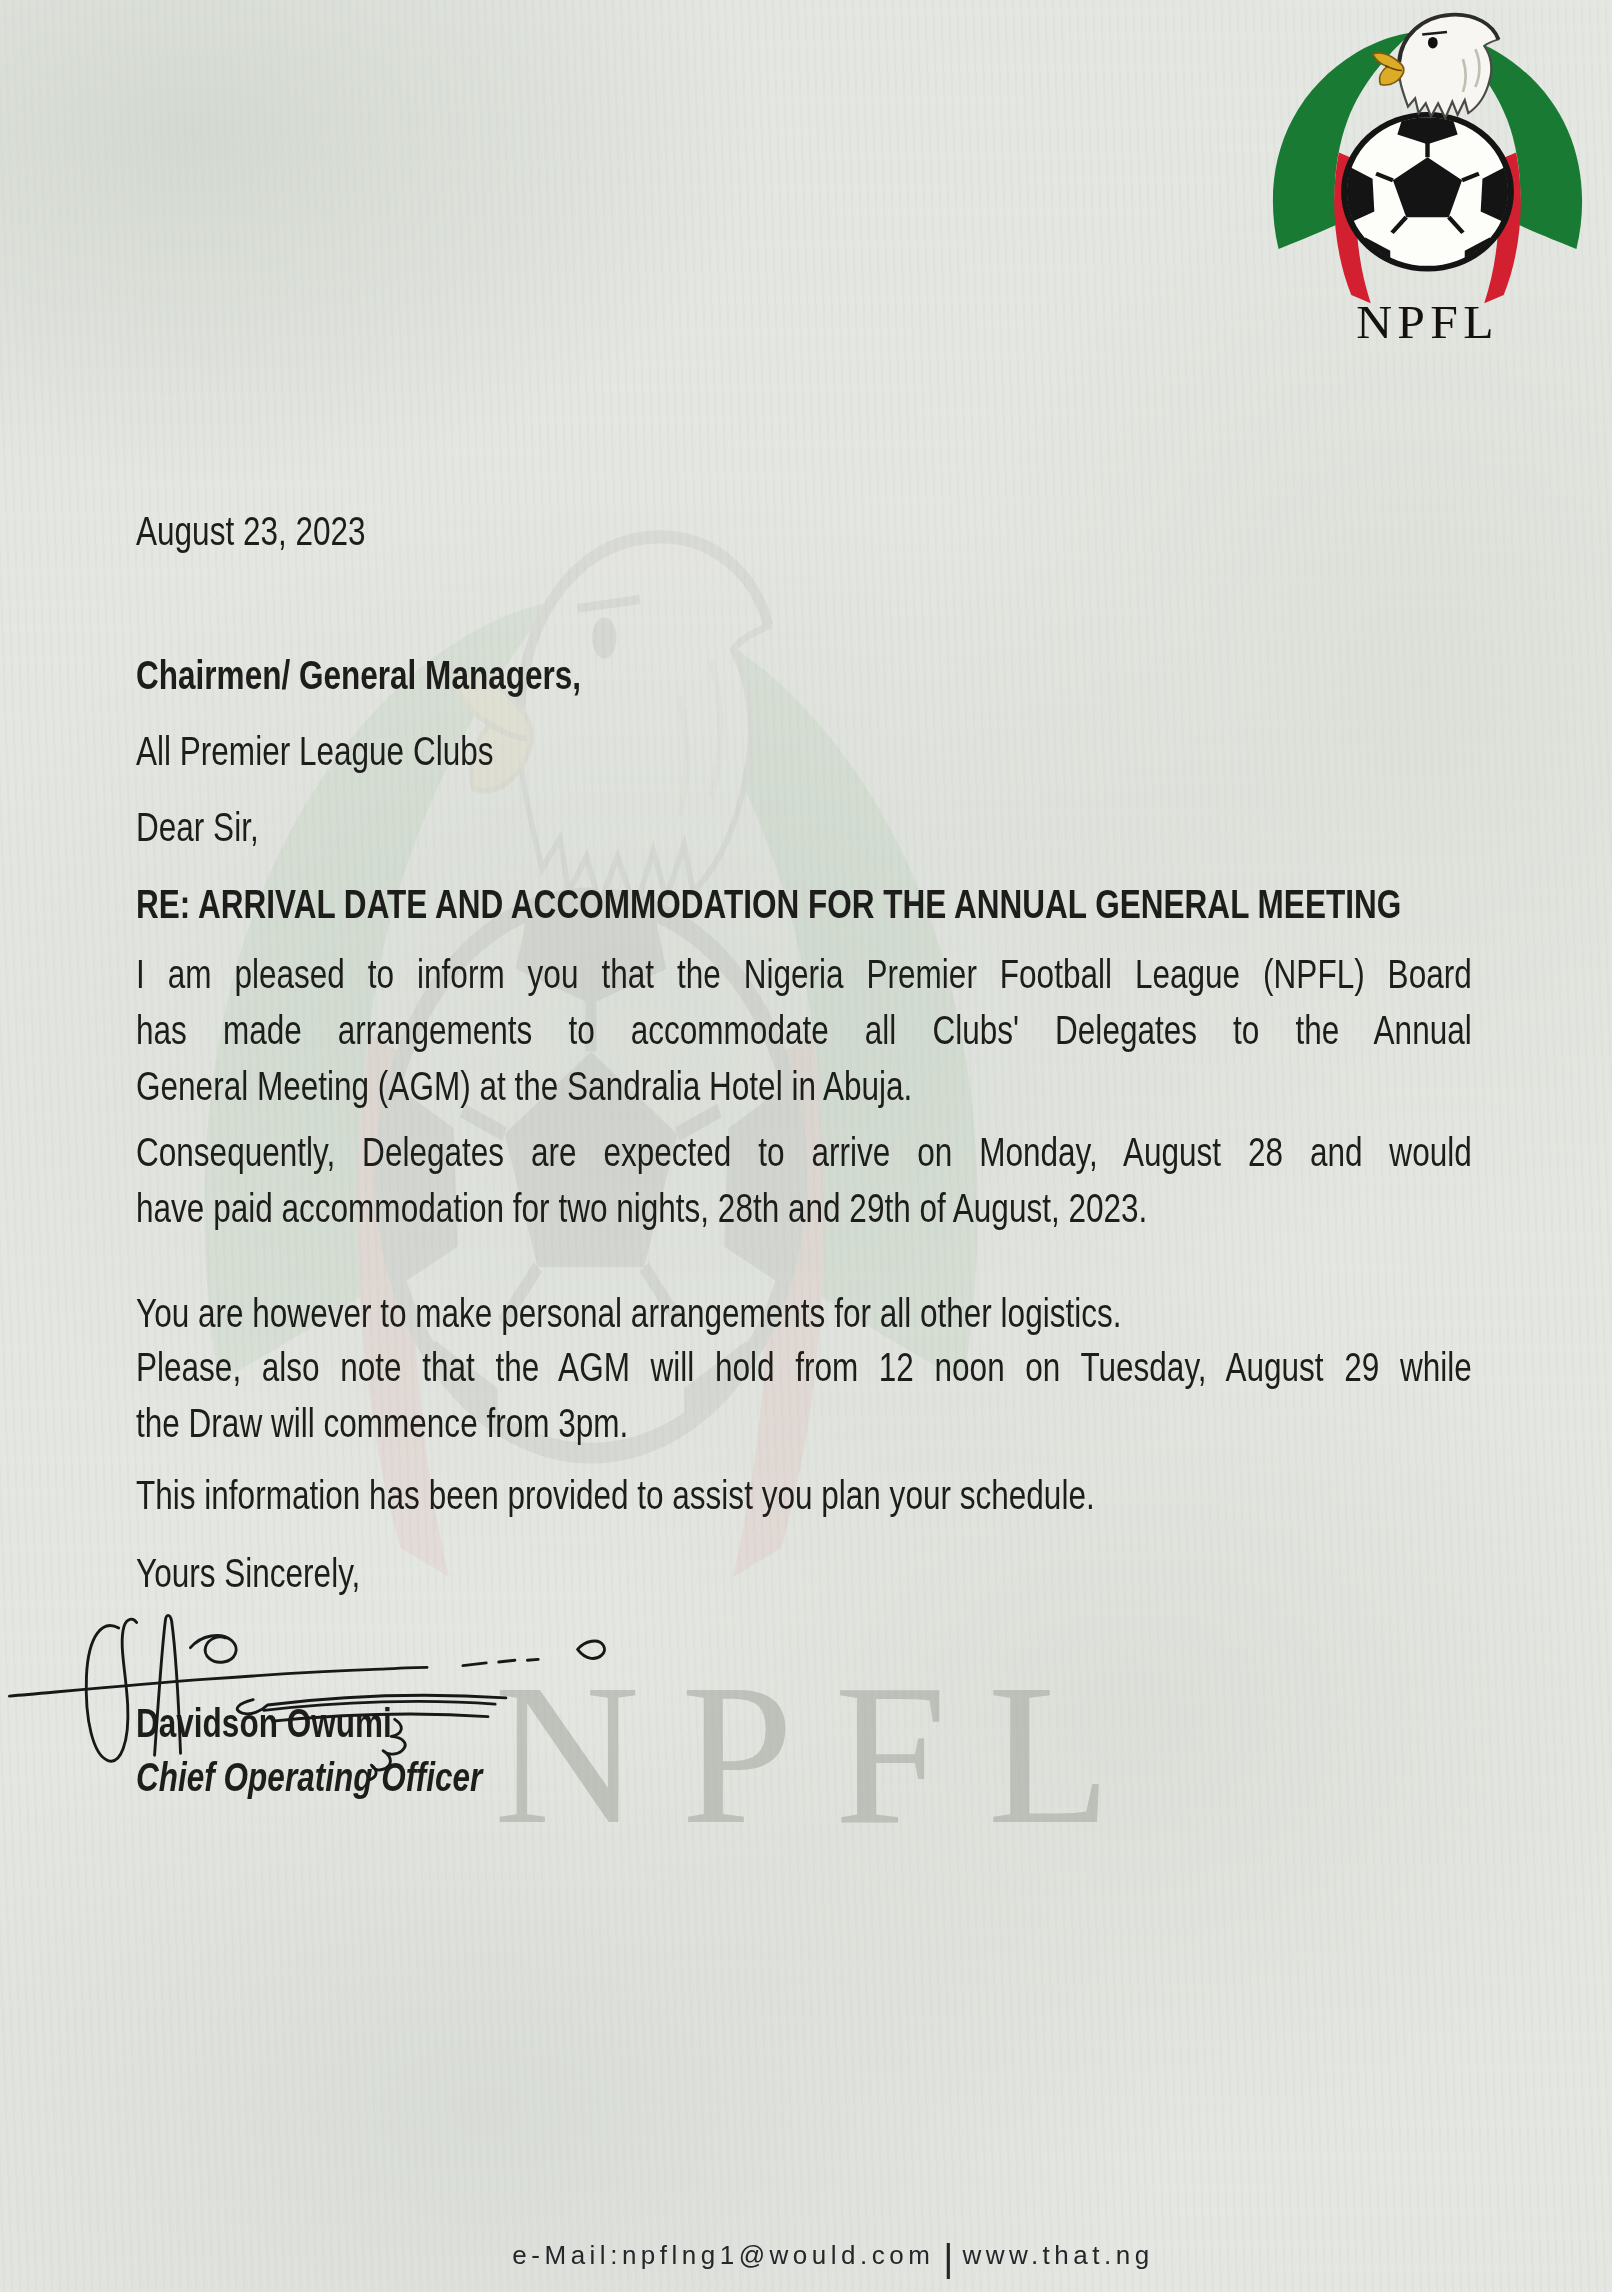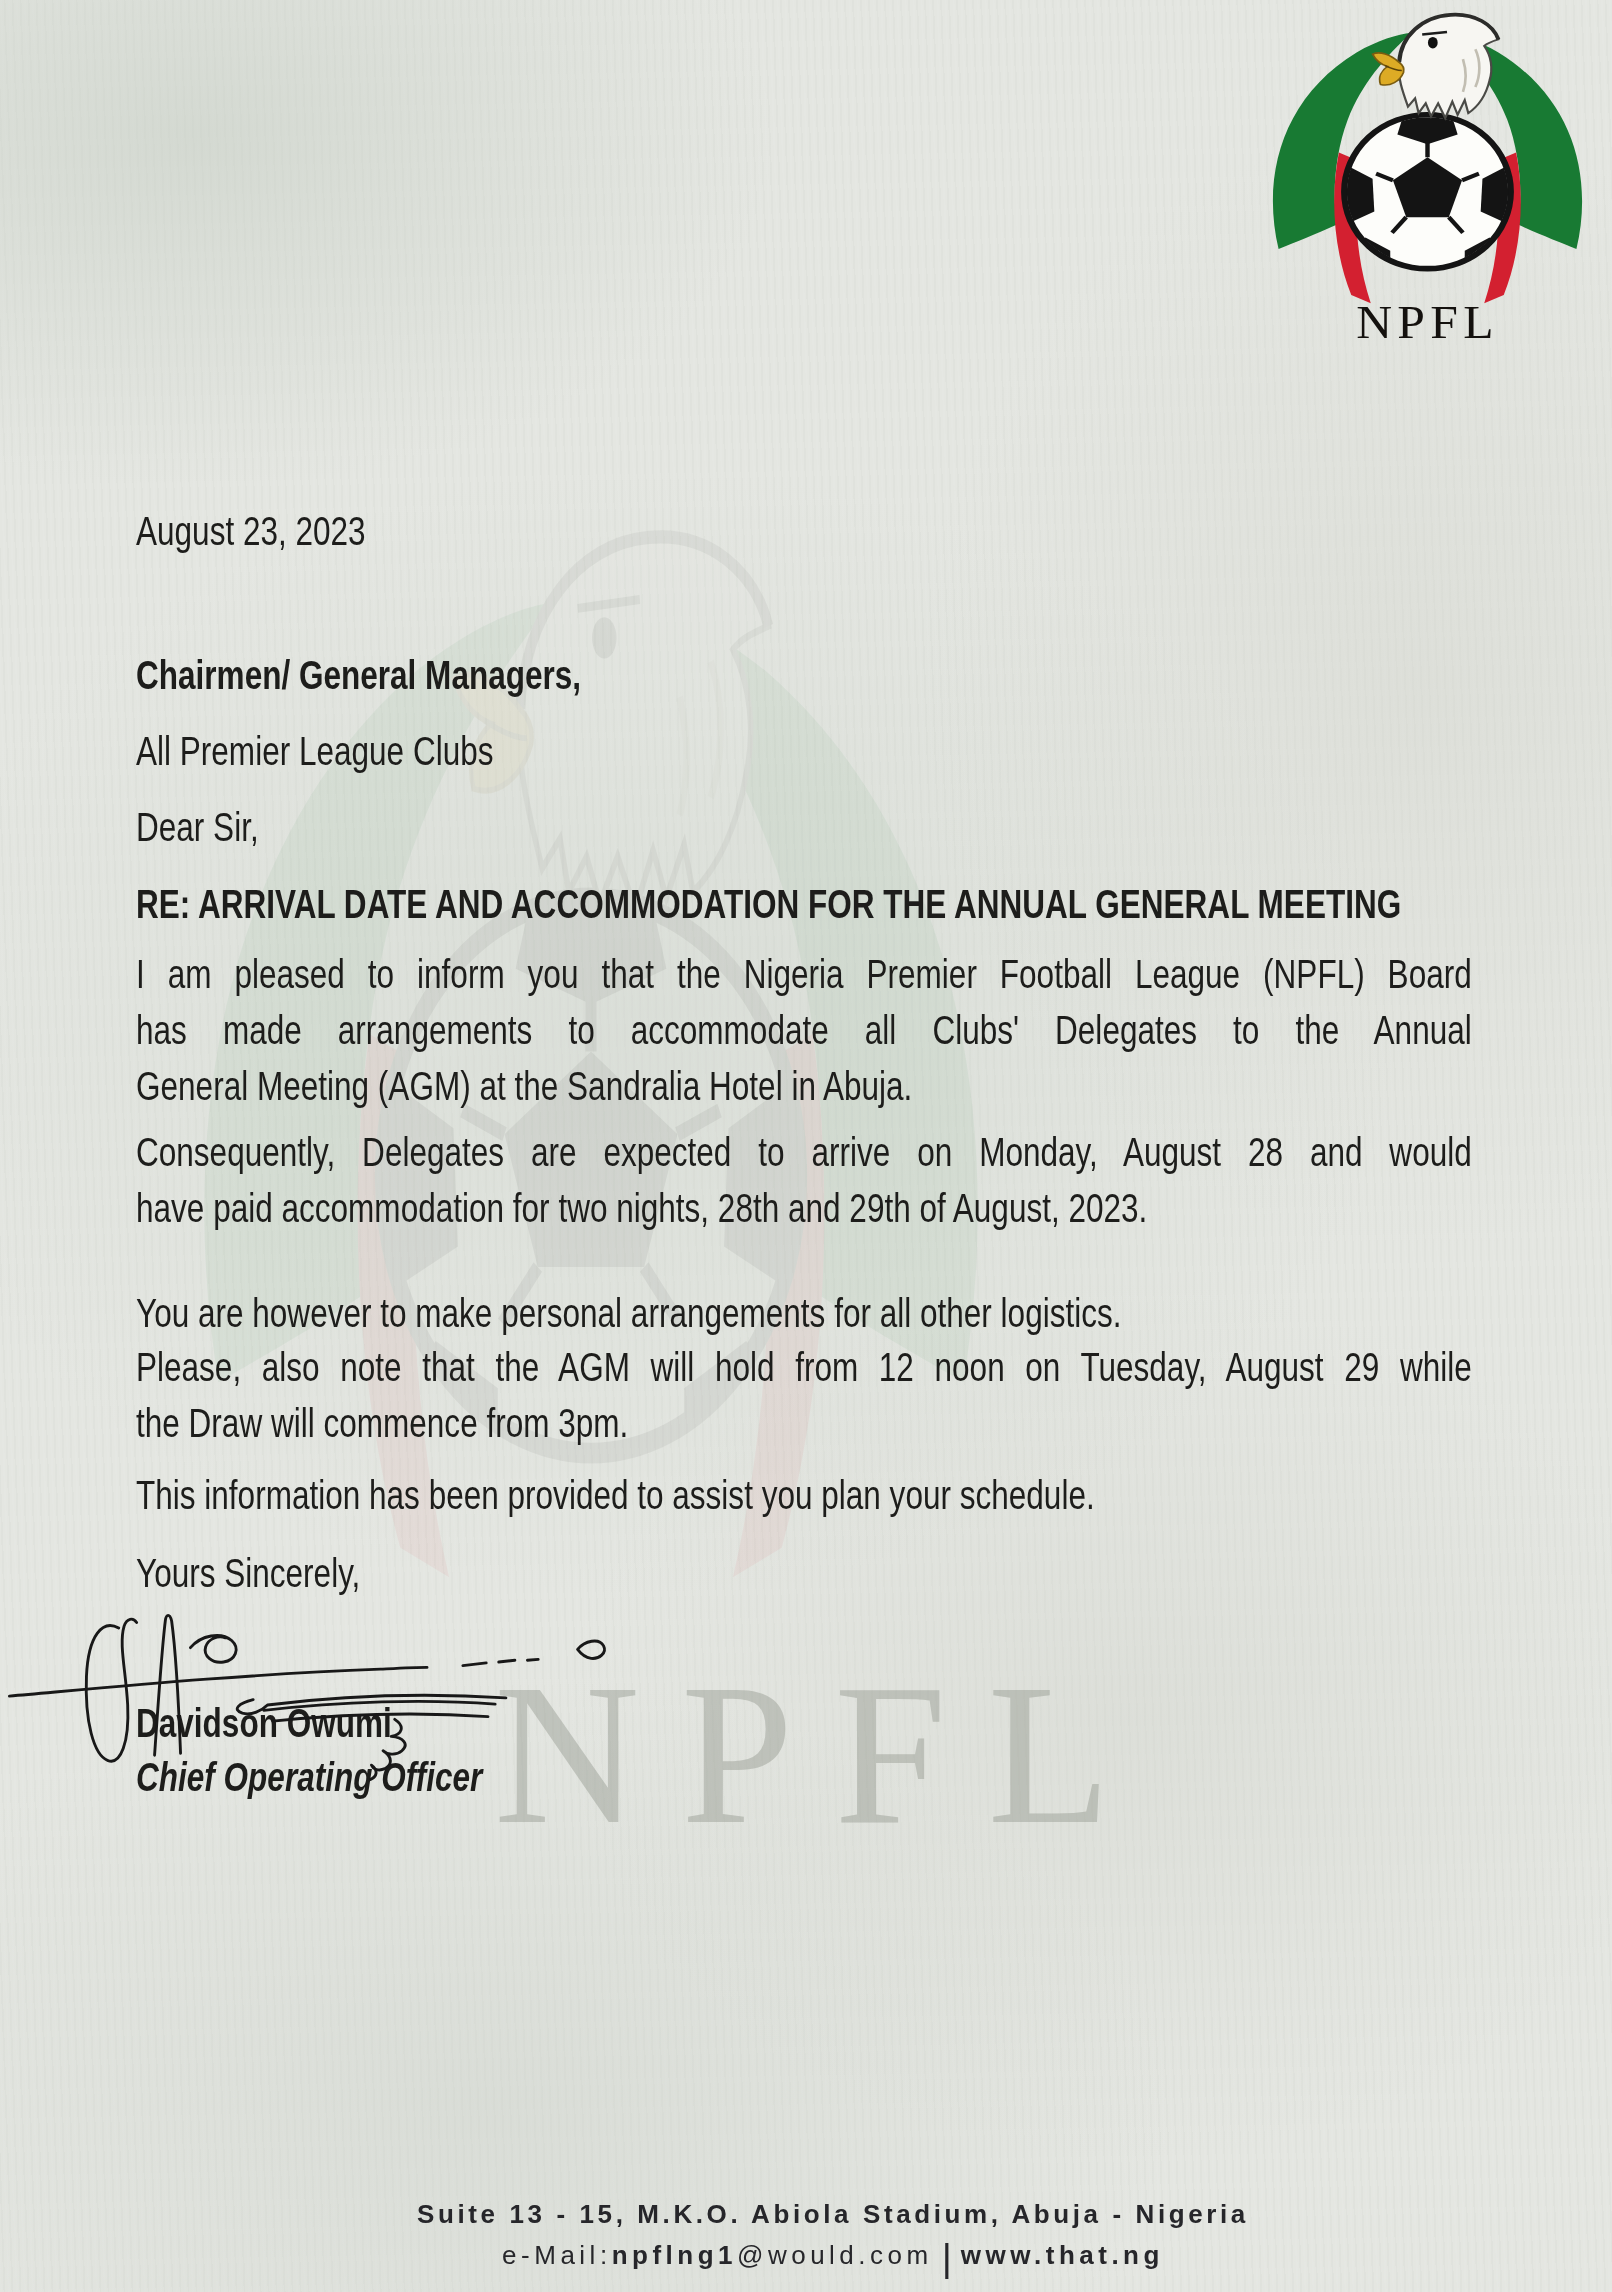--- a/index.html
+++ b/index.html
@@ -32,21 +32,21 @@
   .wm-text{position:absolute;left:494px;top:1653px;font-family:"Liberation Serif",serif;
            font-size:202px;line-height:1;letter-spacing:41px;color:rgba(134,140,128,.38);
            pointer-events:none;}
   
   .sig{position:absolute;left:3.6px;top:1592px;}
   
   .footer-line{position:absolute;left:833px;transform:translateX(-50%);
                white-space:nowrap;color:#26262a;font-size:26px;}
   .footer-1{top:2199px;font-weight:bold;letter-spacing:3.6px;}
   .footer-2{top:2236px;letter-spacing:4.5px;font-weight:400;}
-  .footer-2 .fb{font-weight:bold;margin-top:32px;}
+  .footer-2 .fb{font-weight:normal;margin-top:32px;}
   .footer-2 .vbar{font-size:39px;font-weight:300;vertical-align:-7.2px;margin:0 9px;letter-spacing:0;}
 </style>
 </head>
 <body>
 
 <div class="page">
 
   <svg width="0" height="0" style="position:absolute" aria-hidden="true">
     <defs>
       <g id="crest">
@@ -150,19 +150,18 @@
     <path d="M6,116 C120,106 260,92 420,86 C440,85 458,84 472,84"></path>
     <path d="M512,82 l26,-3 M552,78 l18,-2 M584,76 l12,-1"></path>
     <path d="M640,64 c8,-10 24,-13 29,-4 c4,8 -5,15 -14,14 c-7,-1 -12,-6 -15,-10"></path>
     <path d="M128,40 c-18,-10 -34,8 -36,54 c-2,50 8,88 24,94 c14,5 24,-20 22,-62 c-2,-38 -10,-68 -4,-88 c3,-9 10,-10 14,-4"></path>
     <path d="M168,182 c4,-58 8,-118 12,-150 c1,-8 5,-8 7,0 c5,36 8,96 10,148"></path>
     <path d="M208,62 c12,-14 34,-18 46,-8 c10,9 4,22 -9,24 c-13,2 -23,-7 -20,-17 c3,-9 14,-13 22,-10"></path>
     <path d="M278,120 c-16,4 -24,11 -12,15 c10,3 22,-3 28,-9 c80,-10 170,-14 266,-8 M290,132 c85,-10 180,-13 258,-7 M300,144 c80,-8 168,-10 240,-5"></path>
     <path d="M436,142 c12,8 8,17 -4,19 c14,1 20,9 12,16 c-7,6 -17,4 -21,0 c11,7 10,16 2,20 c-7,3 -13,1 -15,-4 c8,6 6,13 -1,16"></path>
   </svg>
 
-  <div class="footer-line footer-1">Suite 13 - 15, M.K.O. Abiola Stadium, Abuja - Nigeria</div>
   <div class="footer-line footer-2">
     <span>e-Mail:</span><span class="fb">npflng1</span><span>@would.com</span><span class="vbar">|</span><span class="fb">www.that.ng</span>
   </div>
 
 </div>
 
 
 </body></html>

